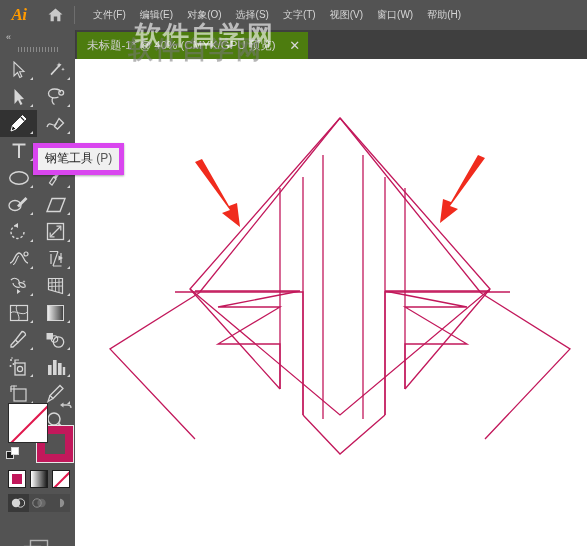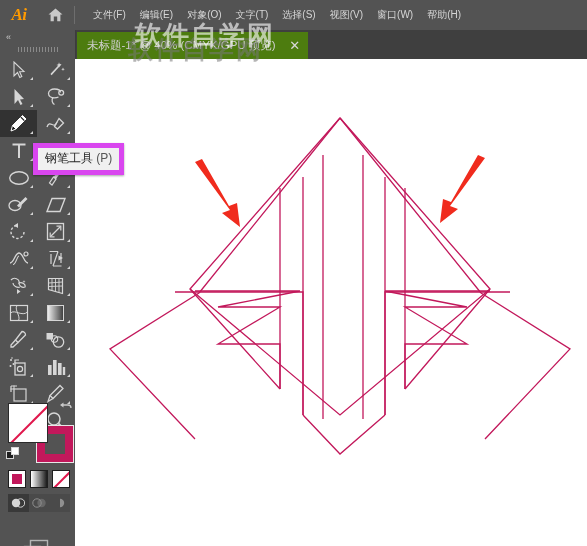--- a/index.html
+++ b/index.html
@@ -174,22 +174,22 @@
     <div class="home-btn">
       <svg width="17" height="16" viewBox="0 0 17 16">
         <path d="M8.5 1.6 L15.5 7.6 L13.4 7.6 L13.4 14.2 L10.2 14.2 L10.2 9.6 L6.8 9.6 L6.8 14.2 L3.6 14.2 L3.6 7.6 L1.5 7.6 Z" fill="#c9c9c9"></path>
       </svg>
     </div>
     <div class="mb-sep"></div>
     <div class="menu-items">
       <div class="menu-item">文件(F)</div>
       <div class="menu-item">编辑(E)</div>
       <div class="menu-item">对象(O)</div>
+      <div class="menu-item">选择(S)</div>
       <div class="menu-item">文字(T)</div>
-      <div class="menu-item">选择(S)</div>
       <div class="menu-item">视图(V)</div>
       <div class="menu-item">窗口(W)</div>
       <div class="menu-item">帮助(H)</div>
     </div>
   </div>
 
   <div class="tabbar">
     <div class="doc-tab">
       <span class="doc-tab-label">未标题-1* @ 40% (CMYK/GPU 预览)</span>
       <span class="tab-close">✕</span>

